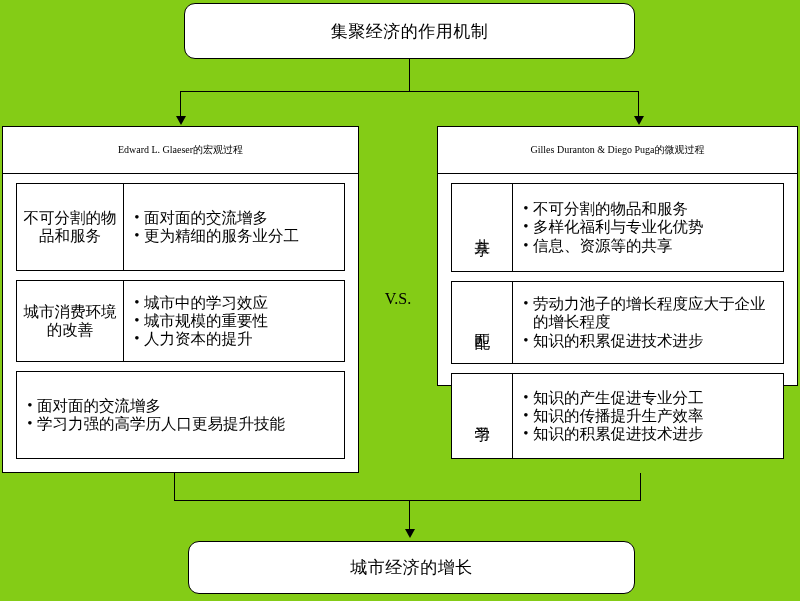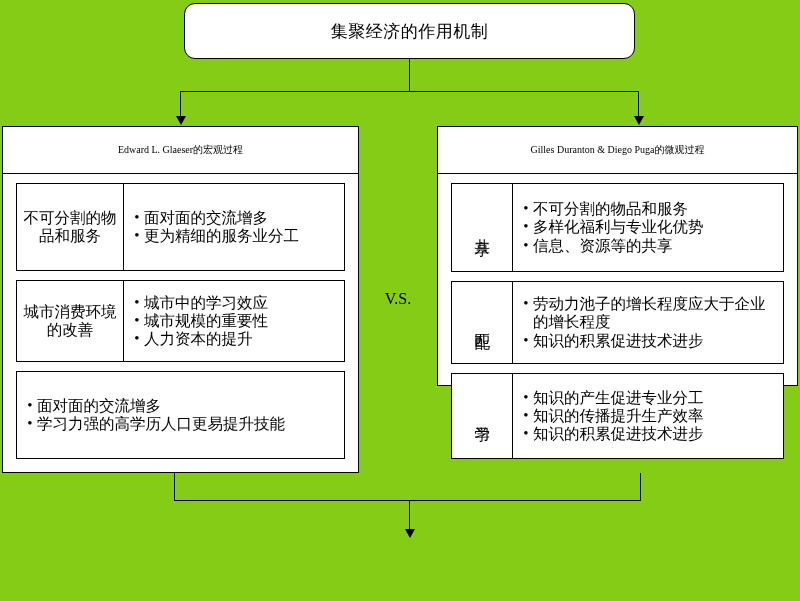--- a/index.html
+++ b/index.html
@@ -278,14 +278,17 @@
 
     </div>
   </div>
 
   <div class="line-v" style="left:174px; top:473px; height:28px;"></div>
   <div class="line-v" style="left:640px; top:473px; height:28px;"></div>
   <div class="line-h" style="left:174px; top:500px; width:467px;"></div>
   <div class="line-v" style="left:409px; top:500px; height:31px;"></div>
   <div class="arrow-down" style="left:405px; top:529px;"></div>
 
+  <div class="round-box" id="bottom-box">
+    <span>城市经济的增长</span>
+  </div>
 
 </div>
 
 </body></html>

